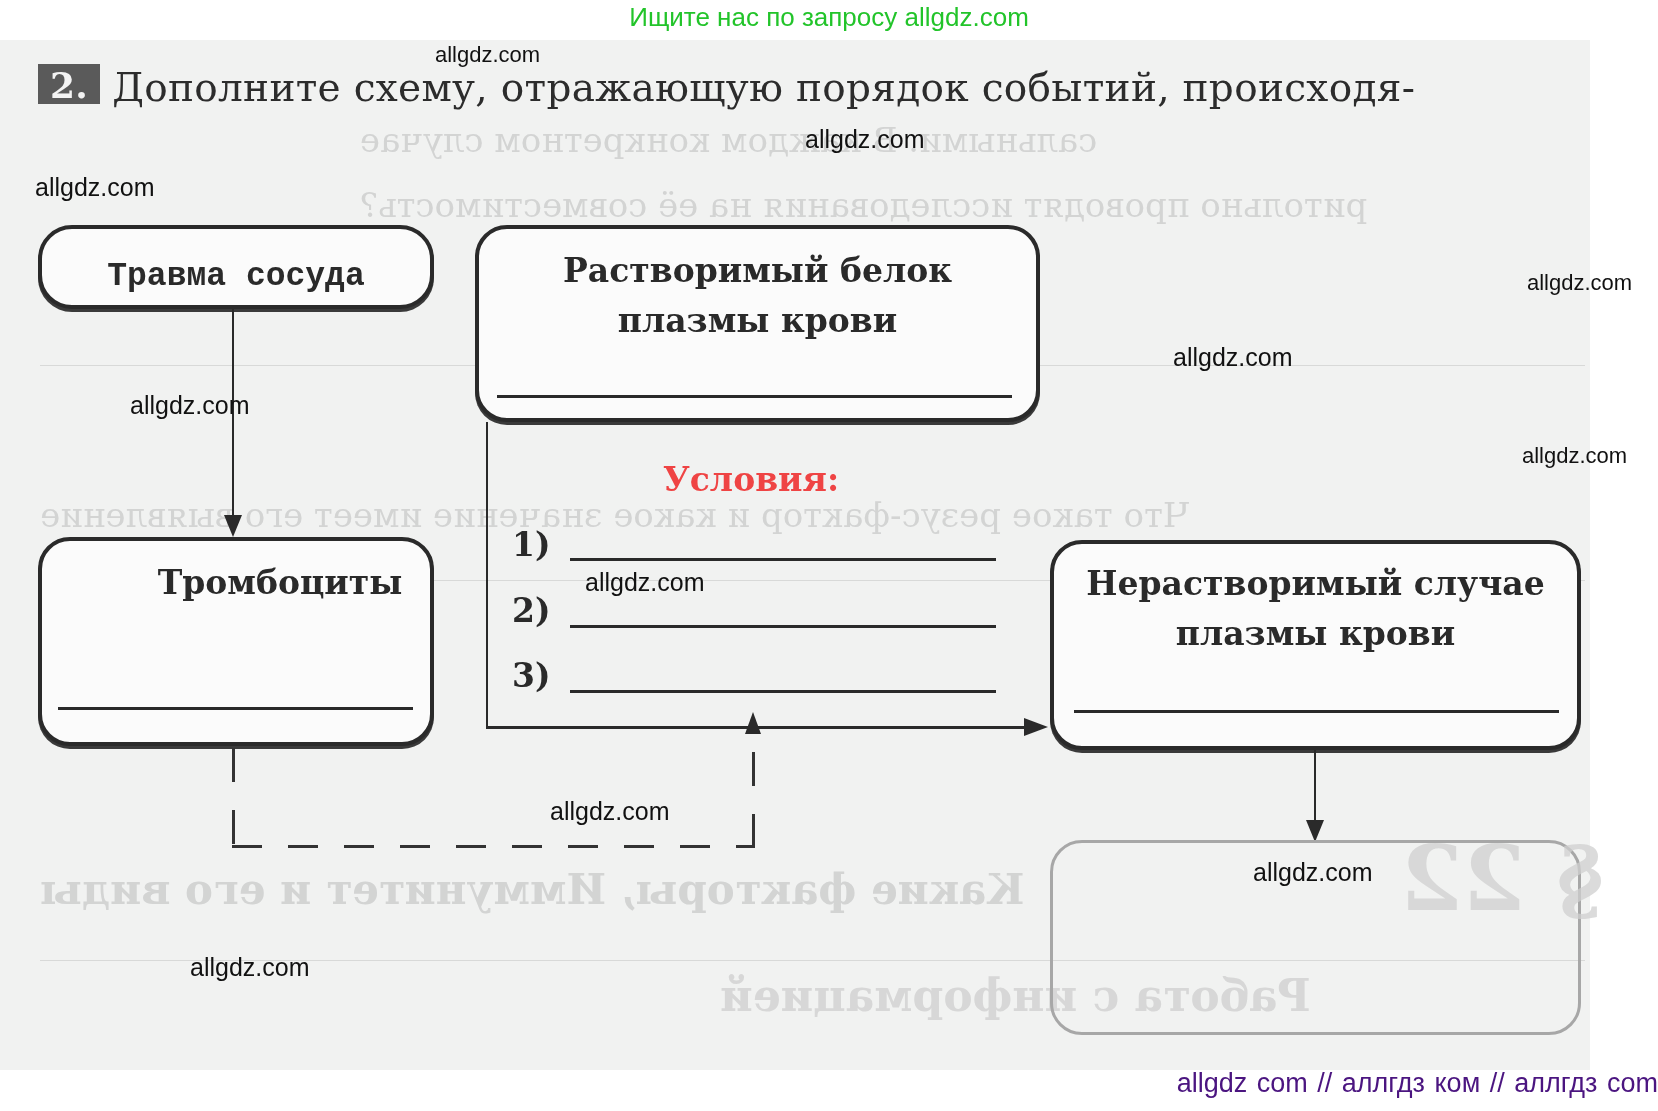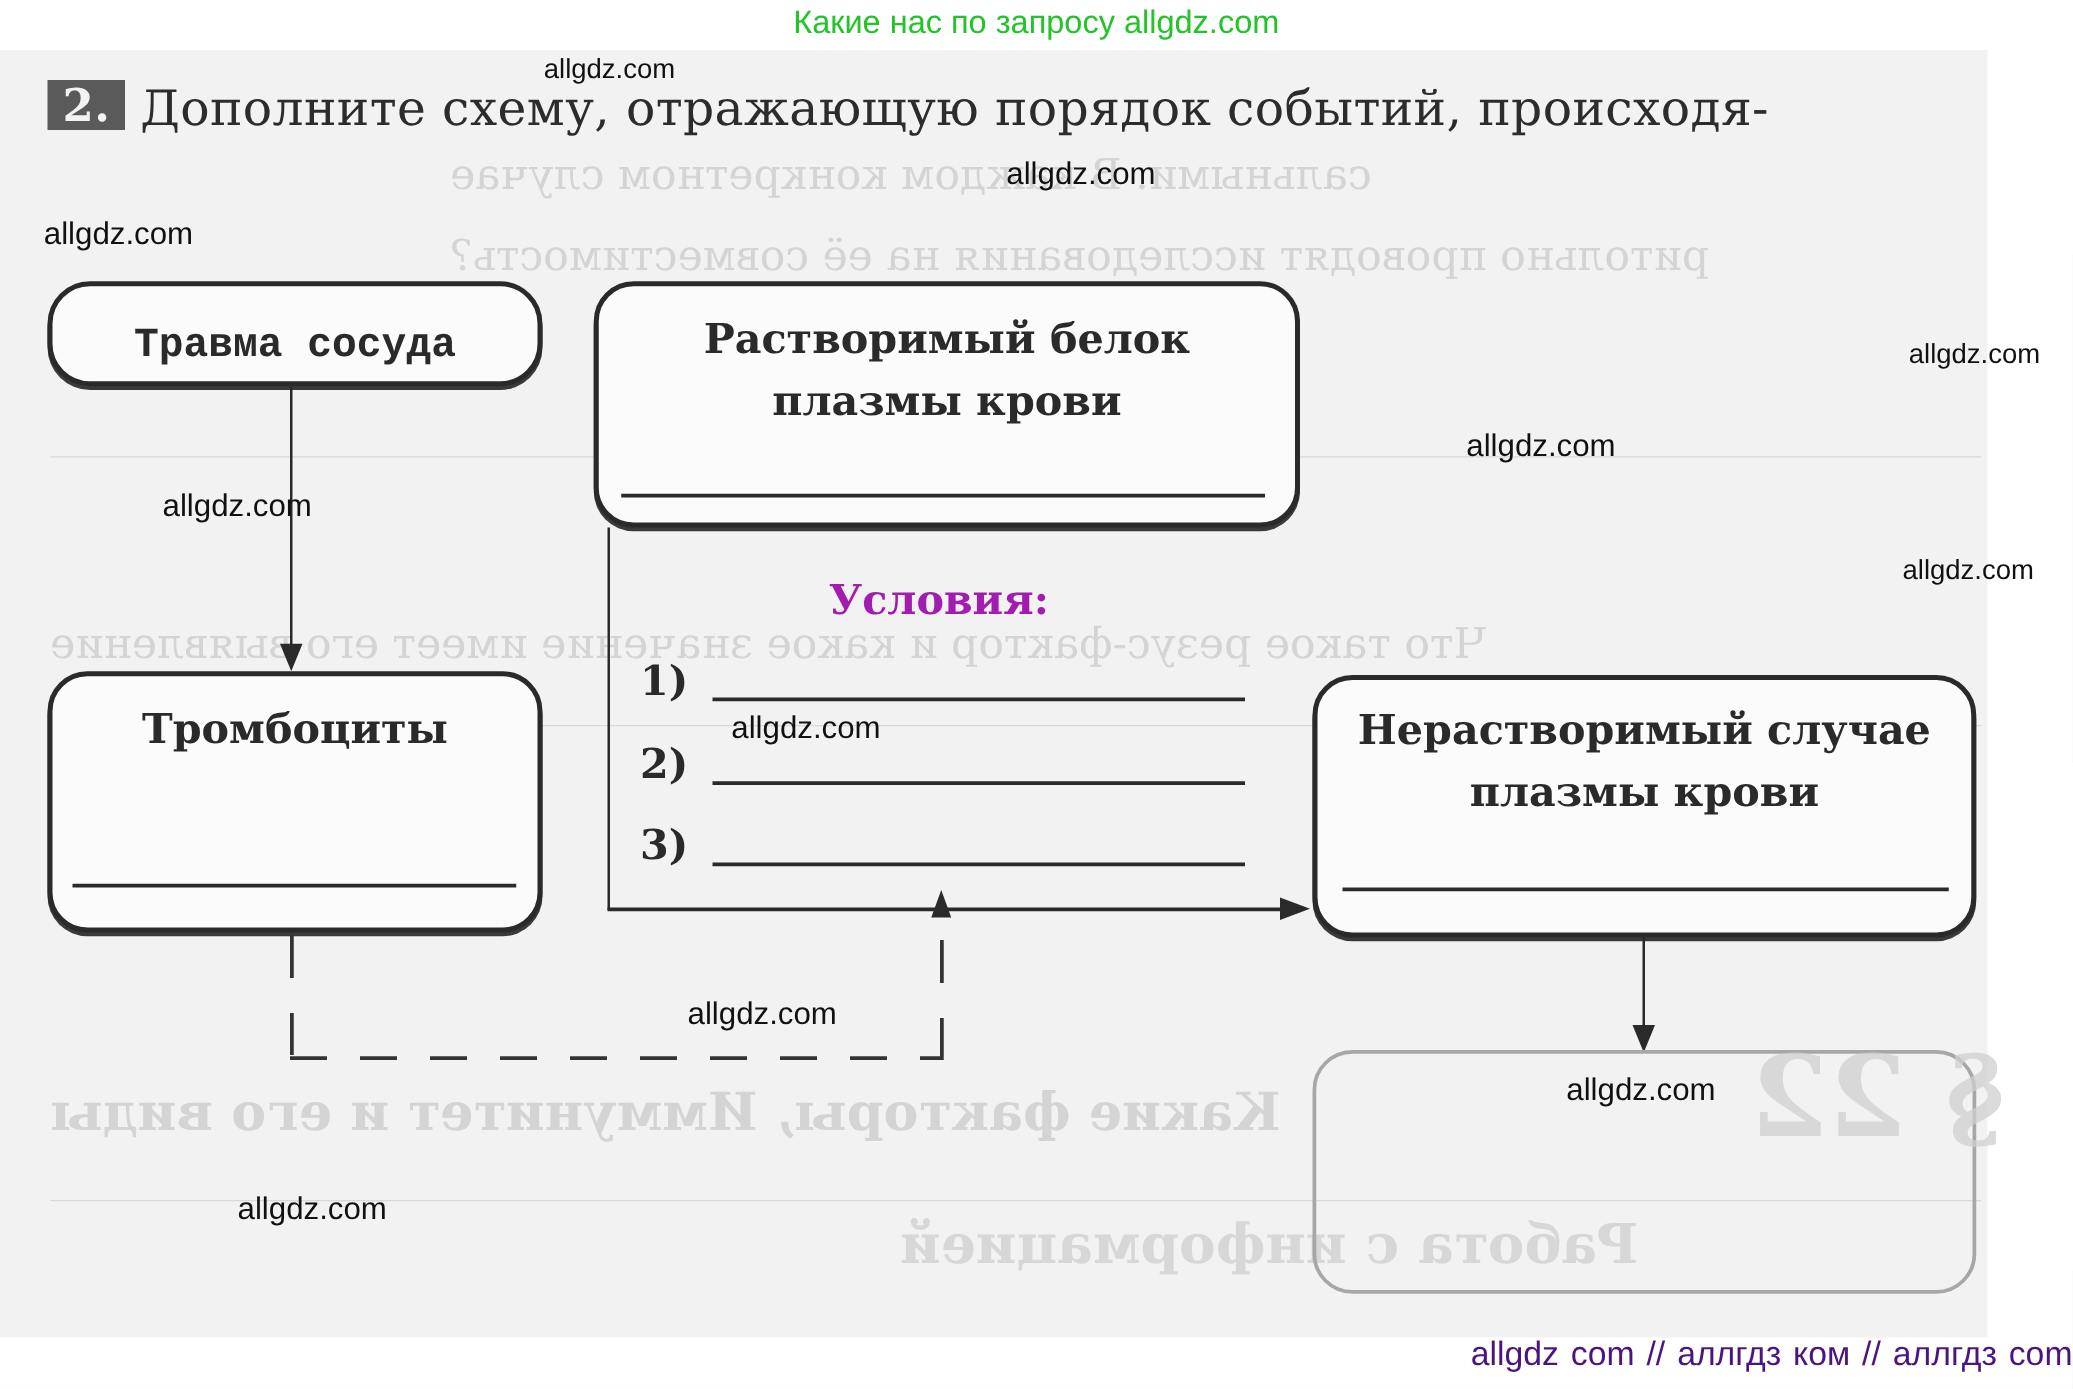--- a/index.html
+++ b/index.html
@@ -52,21 +52,21 @@
     position:absolute; left:0; width:100%; text-align:center;
     font-family:"DejaVu Serif", serif; font-weight:bold; font-size:33px;
     color:#2a2a2a; line-height:48px;
   }
   .blank {
     position:absolute; height:3px; background:#2a2a2a;
   }
   .line { position:absolute; background:#2a2a2a; }
   .cond-label {
     position:absolute; font-family:"DejaVu Serif", serif; font-size:33px;
-    font-weight:bold; color:#a21caf;
+    font-weight:bold; color:#ef4444;
   }
   .num-label {
     position:absolute; font-family:"DejaVu Serif", serif; font-size:33px;
     font-weight:bold; color:#2a2a2a;
   }
   .arrow-down {
     position:absolute; width:0; height:0;
     border-left:9px solid transparent; border-right:9px solid transparent;
     border-top:22px solid #2a2a2a;
   }
@@ -86,21 +86,21 @@
   }
   .dash-h {
     position:absolute; height:3px;
     background:repeating-linear-gradient(to right,#333 0 30px,transparent 30px 56px);
   }
   .faint-rule { position:absolute; height:1px; background:#d8d9d8; }
 </style>
 </head>
 <body>
 
-<div class="header-link">Какие нас по запросу allgdz.com</div>
+<div class="header-link">Ищите нас по запросу allgdz.com</div>
 
 <div class="page"></div>
 
 <div class="ghost" style="left:360px;top:120px;font-size:34px;">сальными. В каждом конкретном случае</div>
 <div class="ghost" style="left:360px;top:185px;font-size:34px;">ритольно проводят исследования на её совместимость?</div>
 <div class="ghost" style="left:40px;top:495px;font-size:34px;">Что такое резус-фактор и какое значение имеет его выявление</div>
 <div class="ghost" style="left:40px;top:865px;font-size:42px;font-weight:bold;">Какие факторы, Иммунитет и его виды</div>
 <div class="ghost" style="left:720px;top:970px;font-size:44px;font-weight:bold;color:#cfcfcf;">Работа с информацией</div>
 
 <div class="faint-rule" style="left:40px;top:365px;width:1545px;"></div>
@@ -118,21 +118,21 @@
 <div class="box" style="left:475px;top:225px;width:565px;height:197px;">
   <div class="box-text" style="top:18px;">Растворимый белок</div>
   <div class="box-text" style="top:68px;">плазмы крови</div>
   <div class="blank" style="left:18px;top:166px;width:515px;"></div>
 </div>
 
 <div class="line" style="left:232px;top:309px;width:2px;height:208px;"></div>
 <div class="arrow-down" style="left:224px;top:515px;"></div>
 
 <div class="box" style="left:38px;top:537px;width:396px;height:209px;">
-  <div class="box-text" style="top:18px;">Тромбоциты</div>
+  <div class="box-text" style="top:18px;padding-left:44px;">Тромбоциты</div>
   <div class="blank" style="left:16px;top:166px;width:355px;"></div>
 </div>
 
 <div class="line" style="left:486px;top:422px;width:2px;height:306px;"></div>
 <div class="line" style="left:486px;top:726px;width:540px;height:3px;"></div>
 <div class="arrow-right" style="left:1024px;top:718px;"></div>
 
 <div class="cond-label" style="left:663px;top:460px;">Условия:</div>
 <div class="num-label" style="left:512px;top:525px;">1)</div>
 <div class="blank" style="left:570px;top:558px;width:426px;"></div>

